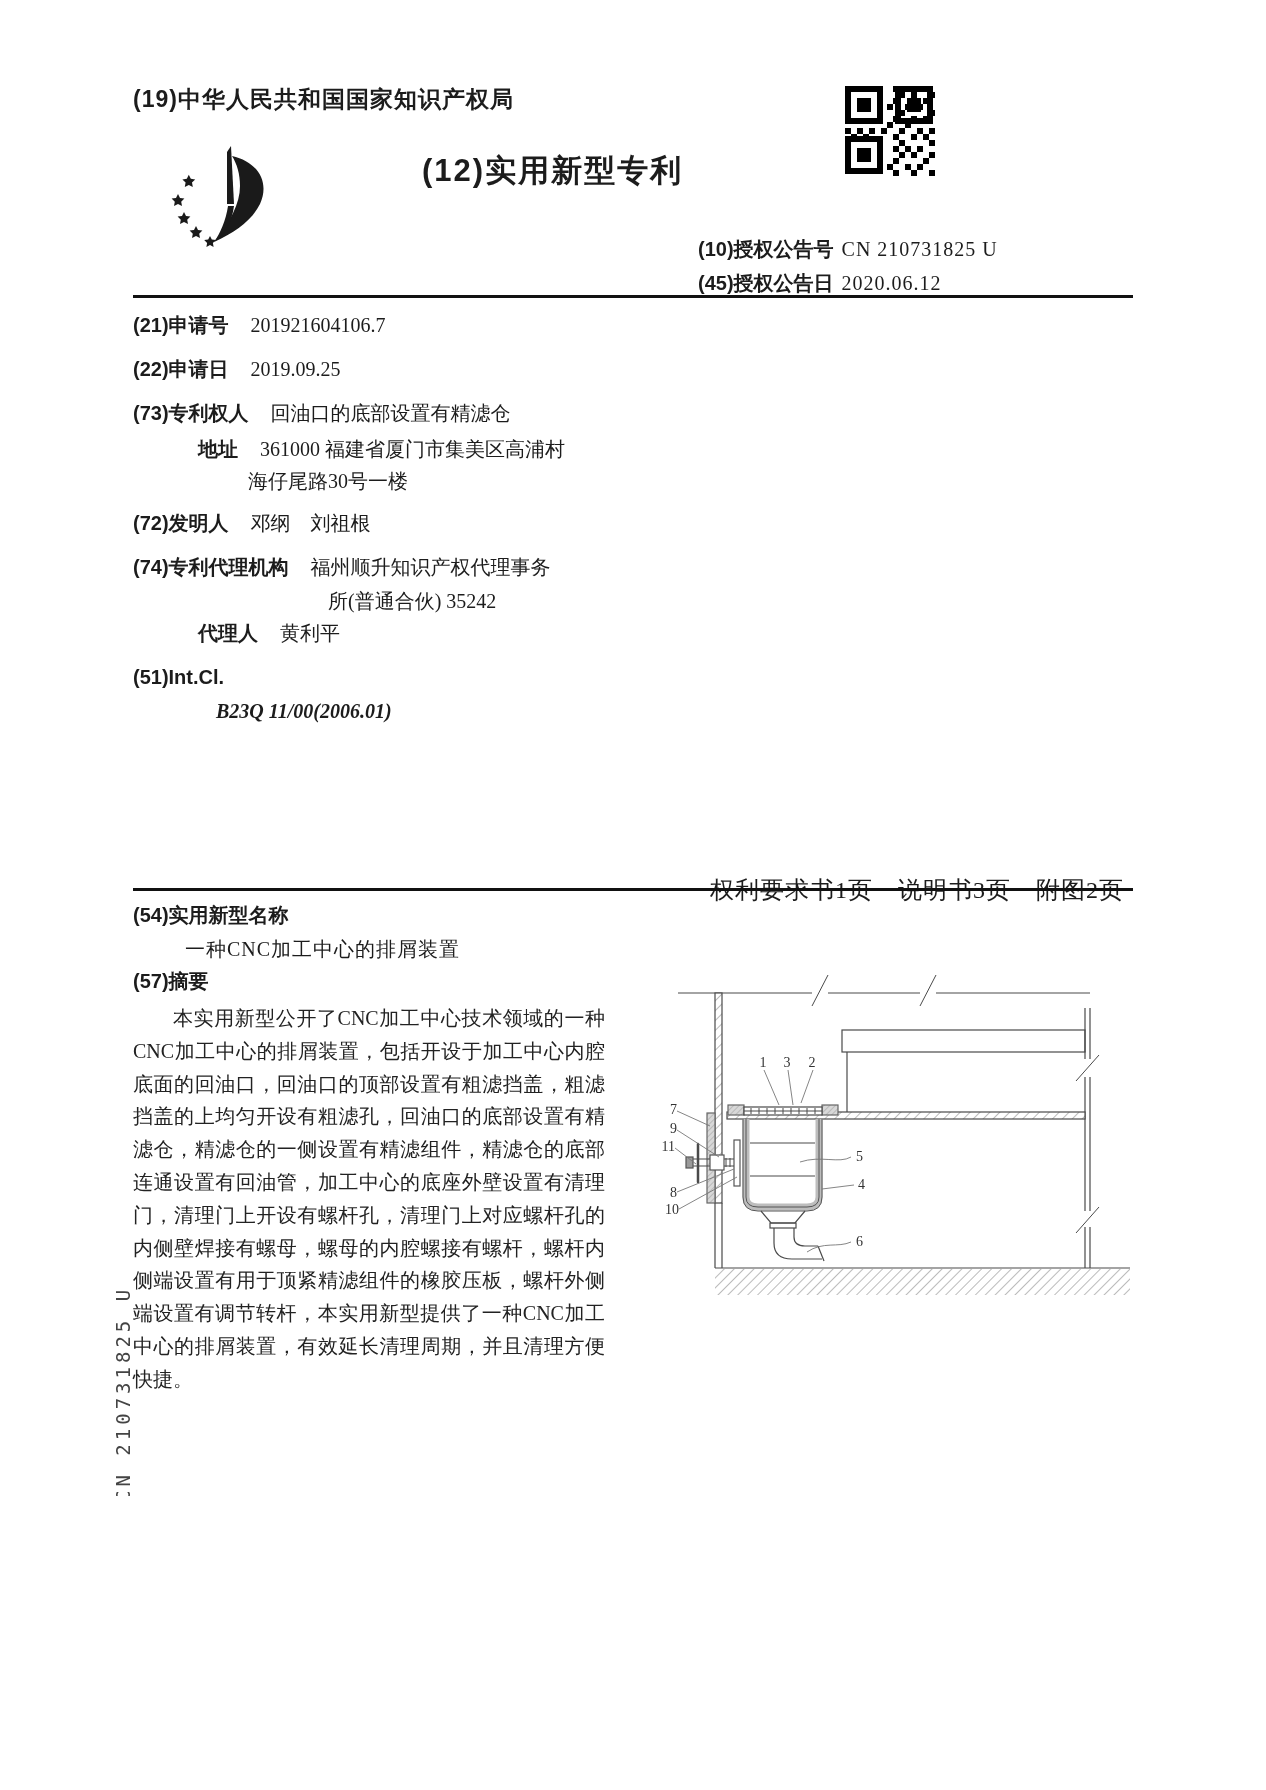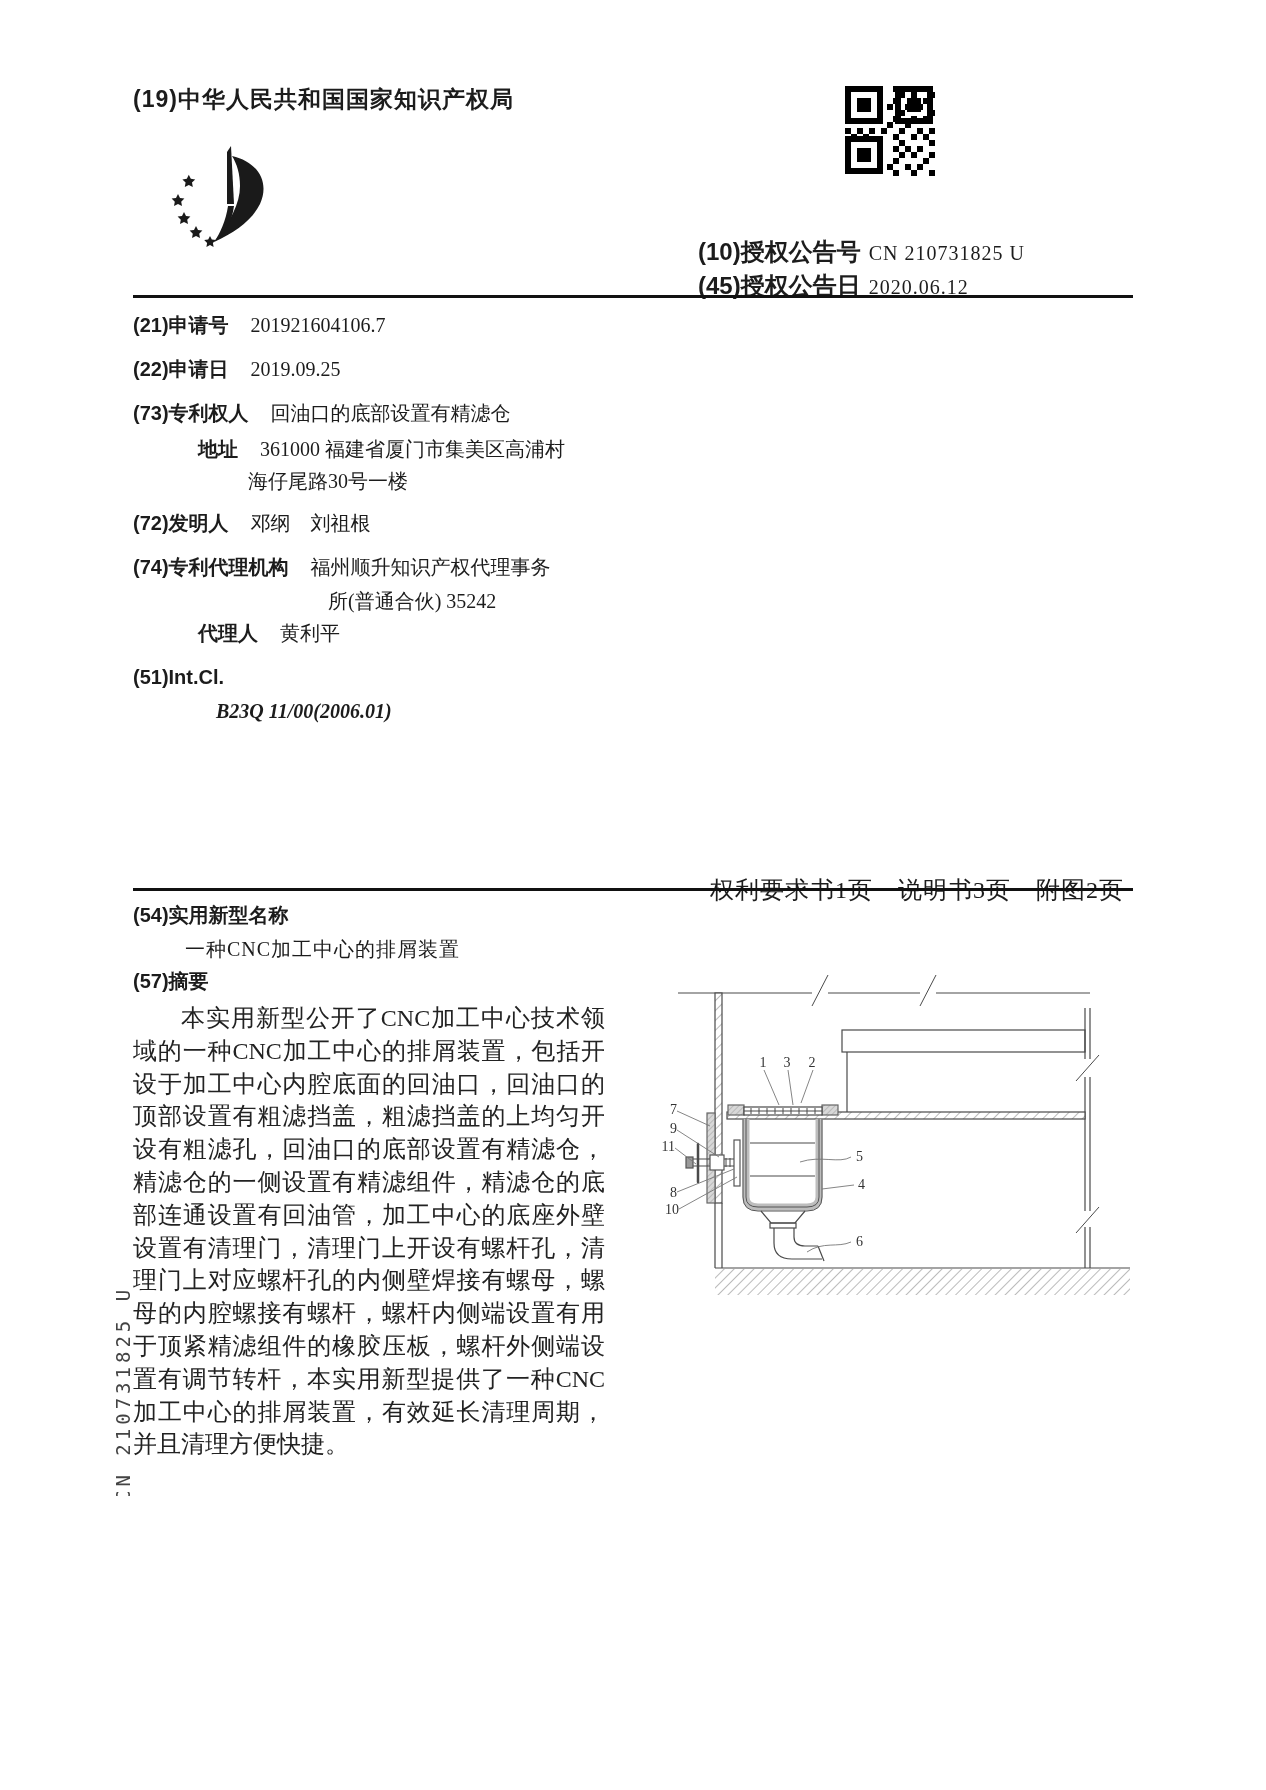--- a/index.html
+++ b/index.html
@@ -4,30 +4,30 @@
 <style>
   html,body{margin:0;padding:0;background:#fff;}
   .page{position:relative;width:1266px;height:1496px;background:#ffffff;overflow:hidden;
         font-family:"Liberation Serif",serif;color:#1c1c1c;}
   .abs{position:absolute;}
   .lab{font-family:"Liberation Sans",sans-serif;font-weight:bold;}
   .val{font-family:"Liberation Serif",serif;margin-left:12px;}
   .office{top:84px;left:133px;font-size:23px;font-weight:bold;font-family:"Liberation Sans",sans-serif;letter-spacing:1px;}
   .doctype{top:150px;left:422px;font-size:31px;font-weight:bold;font-family:"Liberation Sans",sans-serif;letter-spacing:2px;}
   .pubrow{left:698px;font-size:20px;white-space:nowrap;}
-  .pubrow .lab{font-size:24px;text-align:right;}
+  .pubrow .lab{font-size:20px;text-align:right;}
   .pubrow .val{margin-left:8px;letter-spacing:1px;}
   .rule{left:133px;width:1000px;height:3px;background:#111;}
   .frow{left:133px;font-size:20px;white-space:nowrap;}
   .frow .val{margin-left:22px;}
   .sub{left:198px;}
   .pages{top:858px;left:710px;font-size:24px;letter-spacing:1px;white-space:nowrap;margin-top:16px;}
   .s-label{left:133px;font-size:20px;}
   .s-title{left:173px;font-size:20px;letter-spacing:1px;}
-  .abstract{top:1002px;left:133px;width:472px;font-size:24px;line-height:32.8px;
+  .abstract{top:1002px;left:133px;width:472px;font-size:20px;line-height:32.8px;
             text-align:justify;text-indent:2em;color:#222;}
   .sidecode{top:1502px;left:112px;transform:rotate(-90deg);transform-origin:0 0;
             font-family:"DejaVu Sans Mono",monospace;font-size:19px;letter-spacing:4px;color:#444;white-space:nowrap;}
   .italic{font-style:italic;font-weight:bold;}
   
   .qr{top:84px;left:843px;width:92px;height:92px;background:#fff;}
   .finder{position:absolute;width:38px;height:38px;border:6px solid #000;box-sizing:border-box;background:#fff;}
   .finder::after{content:"";position:absolute;left:6px;top:6px;width:14px;height:14px;background:#000;}
   .f-tl{left:2px;top:2px;} .f-tr{right:2px;top:2px;} .f-bl{left:2px;bottom:2px;}
   .qr-dots{position:absolute;left:2px;top:2px;width:6px;height:6px;background:transparent;
@@ -65,20 +65,21 @@
       <g fill="#1a1a1a">
         <path d="M20,28 l2.5,5 5.5,.8 -4,3.9 1,5.5 -5-2.6 -5,2.6 1-5.5 -4-3.9 5.5-.8 Z" transform="scale(0.8) translate(6,8)"></path>
         <path d="M10,48 l2,4 4.4,.6 -3.2,3.1 .8,4.4 -4-2.1 -4,2.1 .8-4.4 -3.2-3.1 4.4-.6 Z"></path>
         <path d="M16,66 l2,4 4.4,.6 -3.2,3.1 .8,4.4 -4-2.1 -4,2.1 .8-4.4 -3.2-3.1 4.4-.6 Z"></path>
         <path d="M28,80 l2,4 4.4,.6 -3.2,3.1 .8,4.4 -4-2.1 -4,2.1 .8-4.4 -3.2-3.1 4.4-.6 Z"></path>
         <path d="M42,90 l1.8,3.6 4,.5 -2.9,2.8 .7,4 -3.6-1.9 -3.6,1.9 .7-4 -2.9-2.8 4-.5 Z"></path>
       </g>
     </svg>
   </div>
 
+  <div class="abs doctype">(12)实用新型专利</div>
 
   <div class="abs pubrow" style="top:236px">
     <span class="lab">(10)授权公告号</span><span class="val">CN 210731825 U</span>
   </div>
   <div class="abs pubrow" style="top:270px">
     <span class="lab">(45)授权公告日</span><span class="val">2020.06.12</span>
   </div>
 
   <div class="abs rule" style="top:295px"></div>
 

